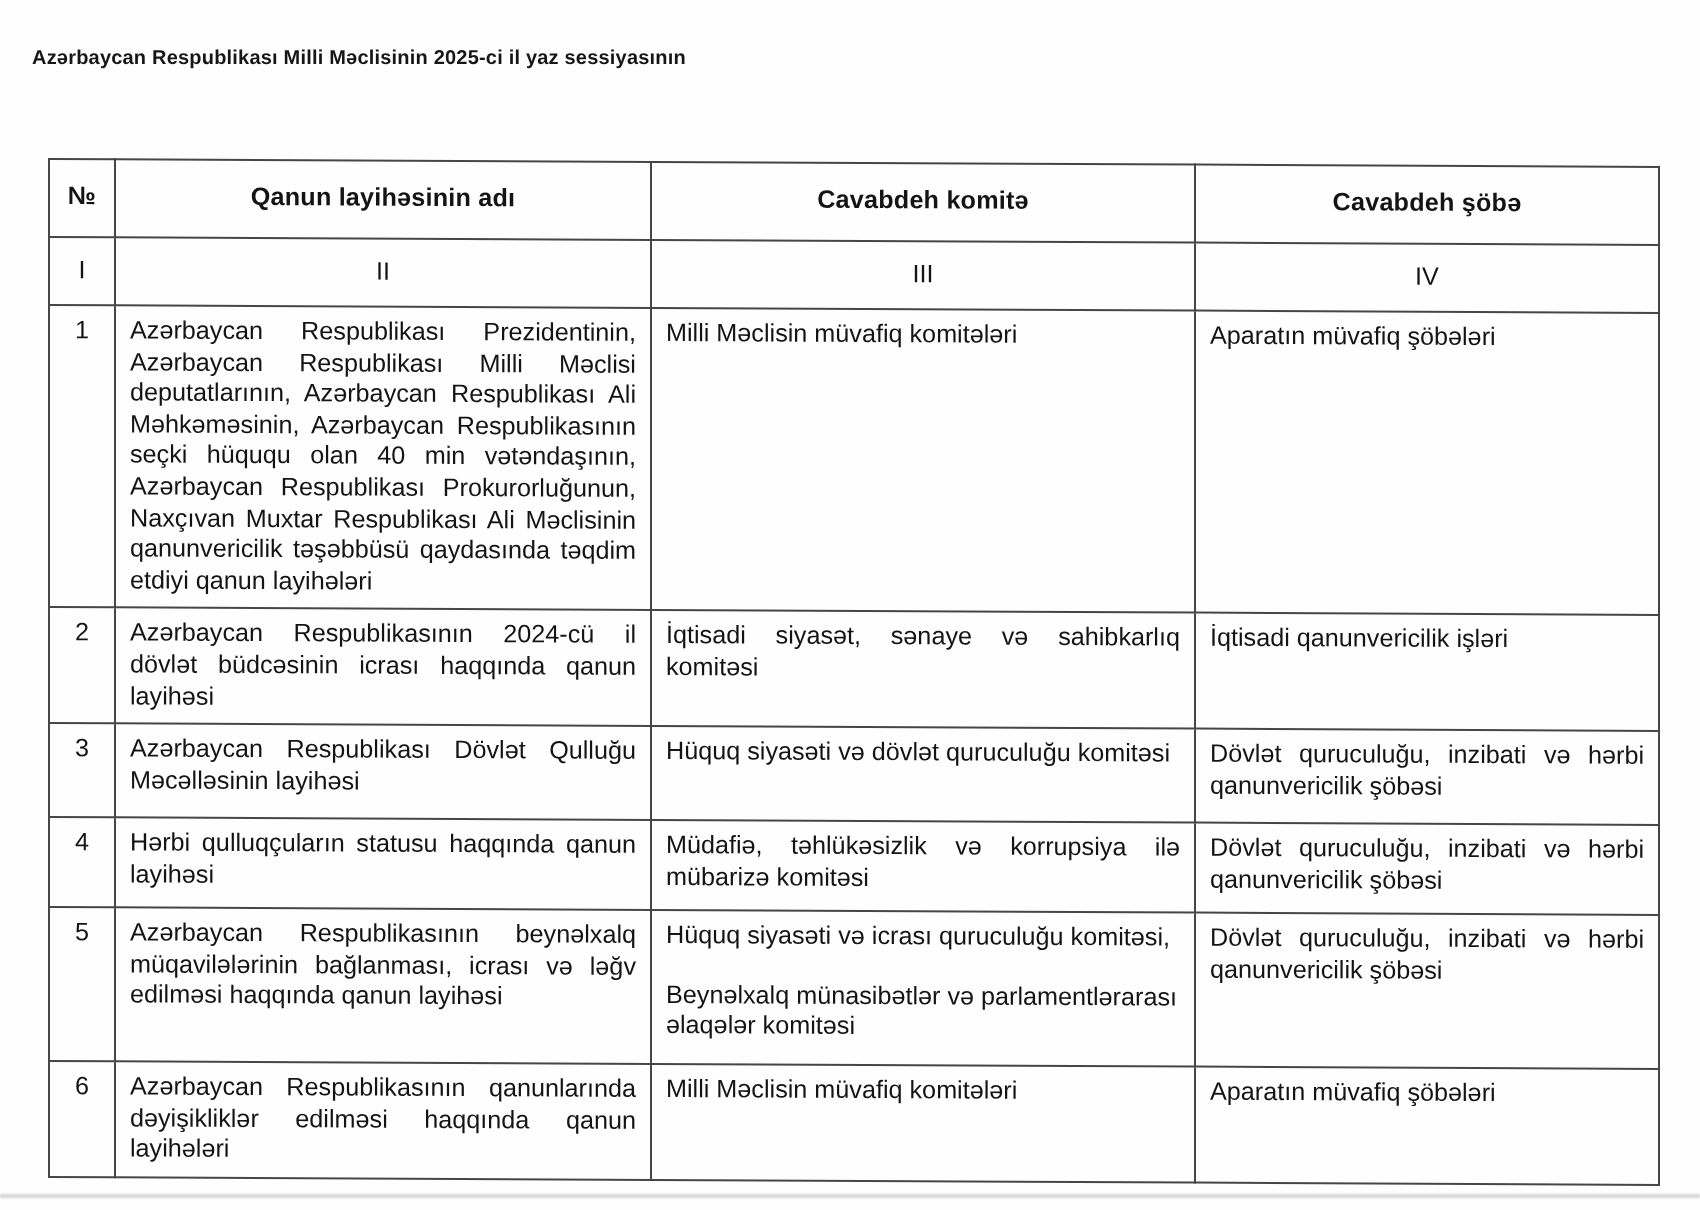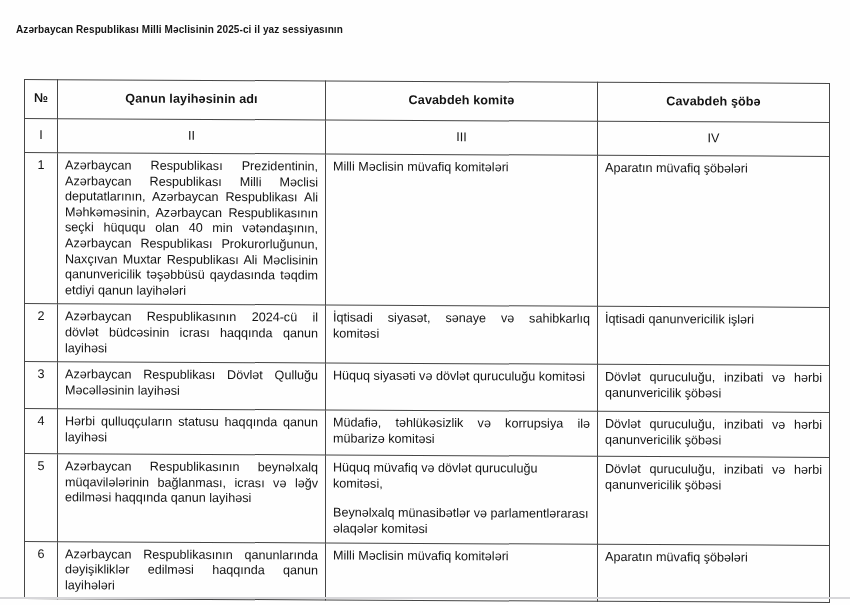--- a/index.html
+++ b/index.html
@@ -142,21 +142,21 @@
       <td class="no-cell">4</td>
       <td class="cell just">Hərbi qulluqçuların statusu haqqında qanun layihəsi</td>
       <td class="cell just">Müdafiə, təhlükəsizlik və korrupsiya ilə mübarizə komitəsi</td>
       <td class="cell just">Dövlət quruculuğu, inzibati və hərbi qanunvericilik şöbəsi</td>
     </tr>
 
     <tr style="height:77px">
       <td class="no-cell">5</td>
       <td class="cell just">Azərbaycan Respublikasının beynəlxalq müqavilələrinin bağlanması, icrası və ləğv edilməsi haqqında qanun layihəsi</td>
       <td class="cell">
-        <div>Hüquq müvafiq və dövlət quruculuğu komitəsi,</div>
+        <div>Hüquq siyasəti və icrası quruculuğu komitəsi,</div>
         <div class="para2">Beynəlxalq münasibətlər və parlamentlərarası əlaqələr komitəsi</div>
       </td>
       <td class="cell just">Dövlət quruculuğu, inzibati və hərbi qanunvericilik şöbəsi</td>
     </tr>
 
     <tr style="height:55px">
       <td class="no-cell">6</td>
       <td class="cell just">Azərbaycan Respublikasının qanunlarında dəyişikliklər edilməsi haqqında qanun layihələri</td>
       <td class="cell">Milli Məclisin müvafiq komitələri</td>
       <td class="cell">Aparatın müvafiq şöbələri</td>

